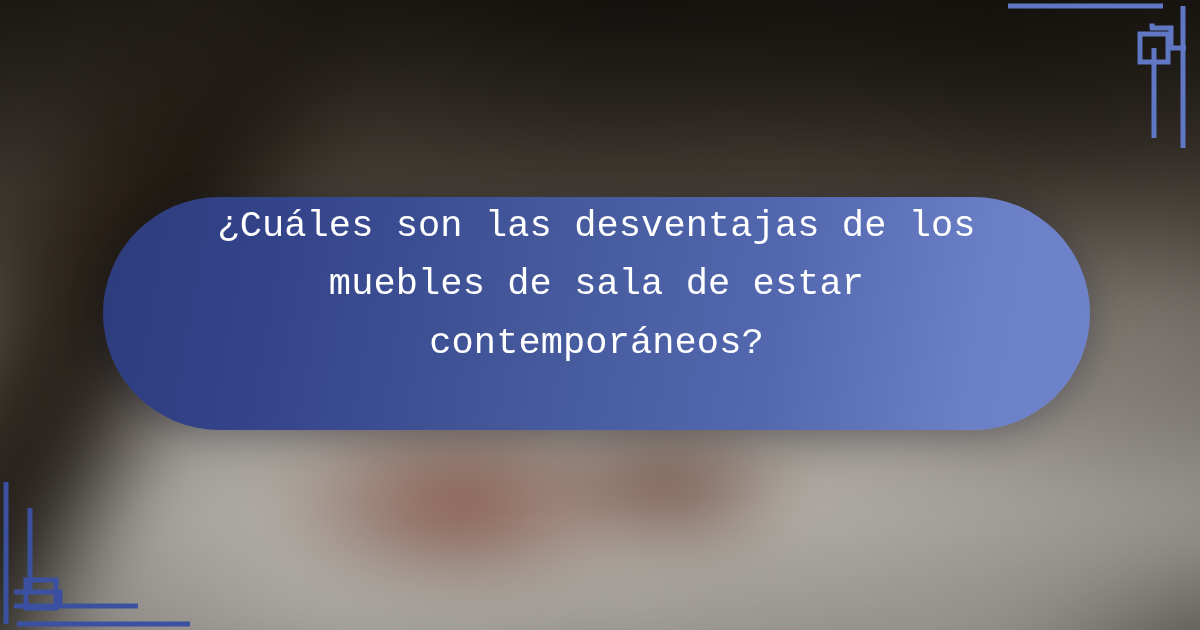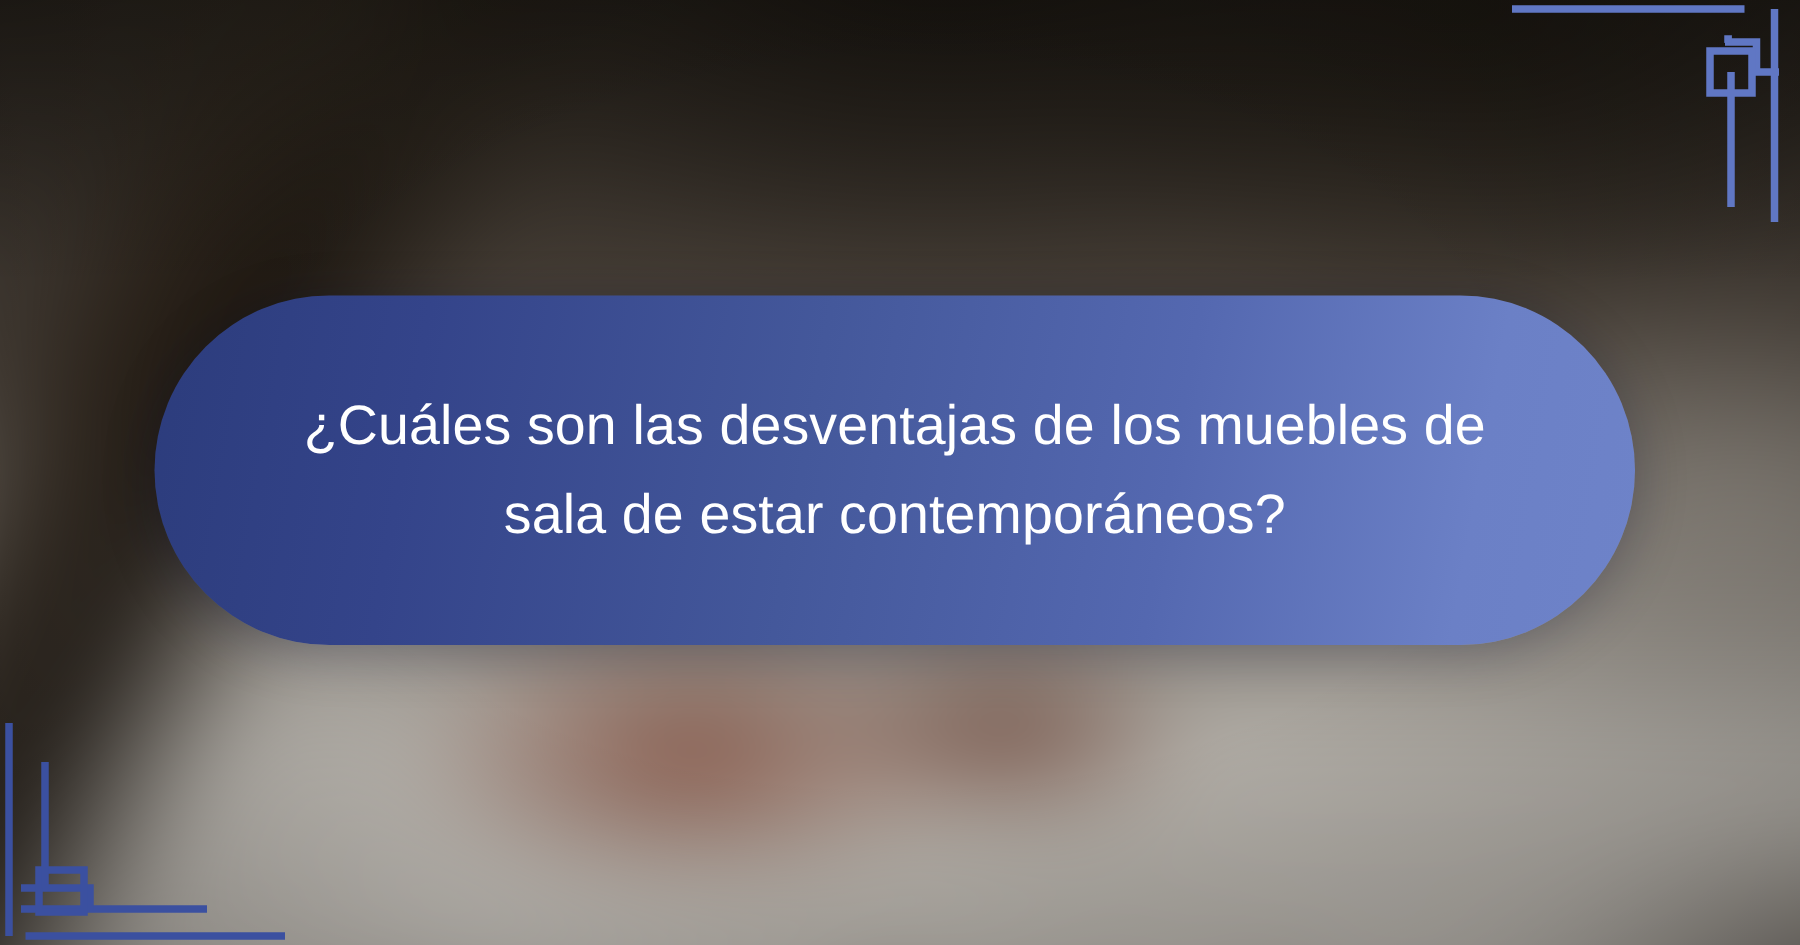--- a/index.html
+++ b/index.html
@@ -69,23 +69,23 @@
     height: 233px;
     border-radius: 118px;
     background: linear-gradient(100deg,
                 #2c3c7c 0%,
                 #34448a 18%,
                 #44589b 44%,
                 #5468b0 68%,
                 #6b80c6 88%,
                 #6e83c9 100%);
     display: flex;
-    align-items: center;
     justify-content: center;
     box-shadow: 0 6px 34px rgba(10,14,40,0.30);
+    font-family: Liberation Mono, monospace;
   }
   .card-title {
     width: 800px;
     margin: 0;
     padding: 0 40px;
     text-align: center;
     color: #ffffff;
     font-size: 37px;
     font-weight: 400;
     line-height: 1.58;

